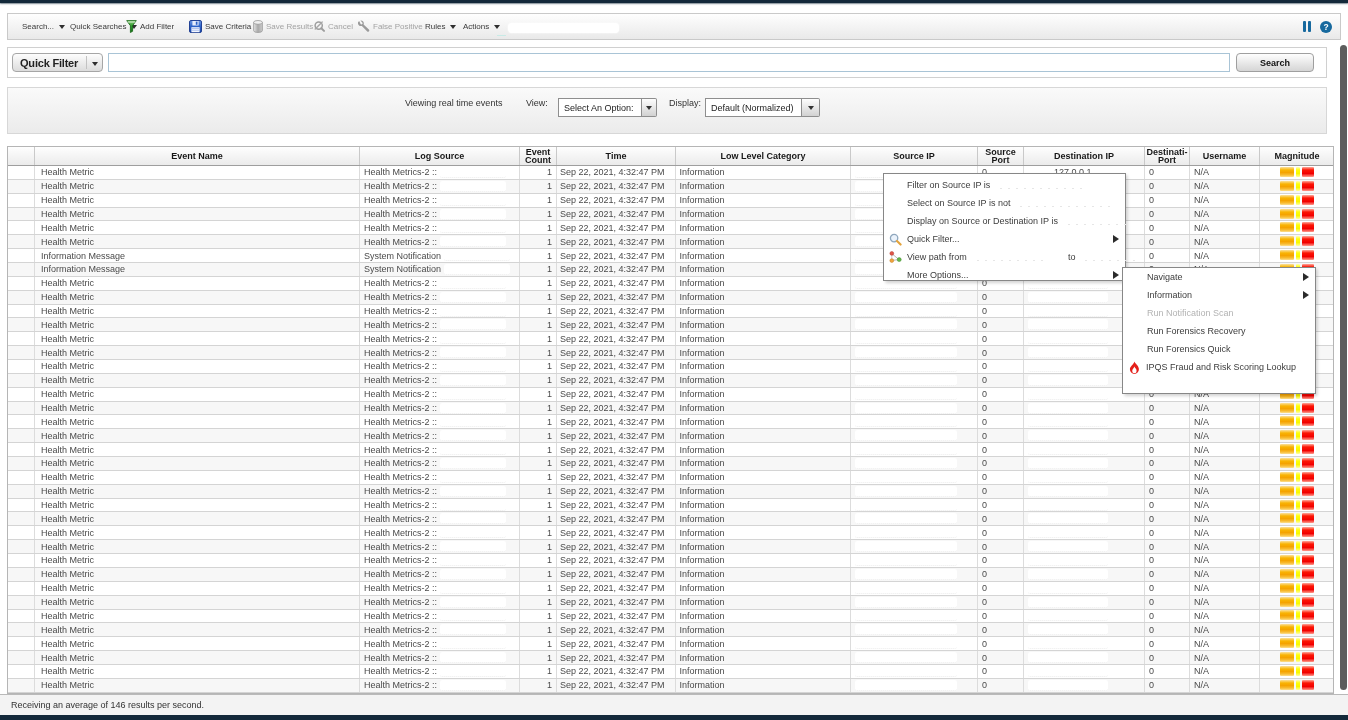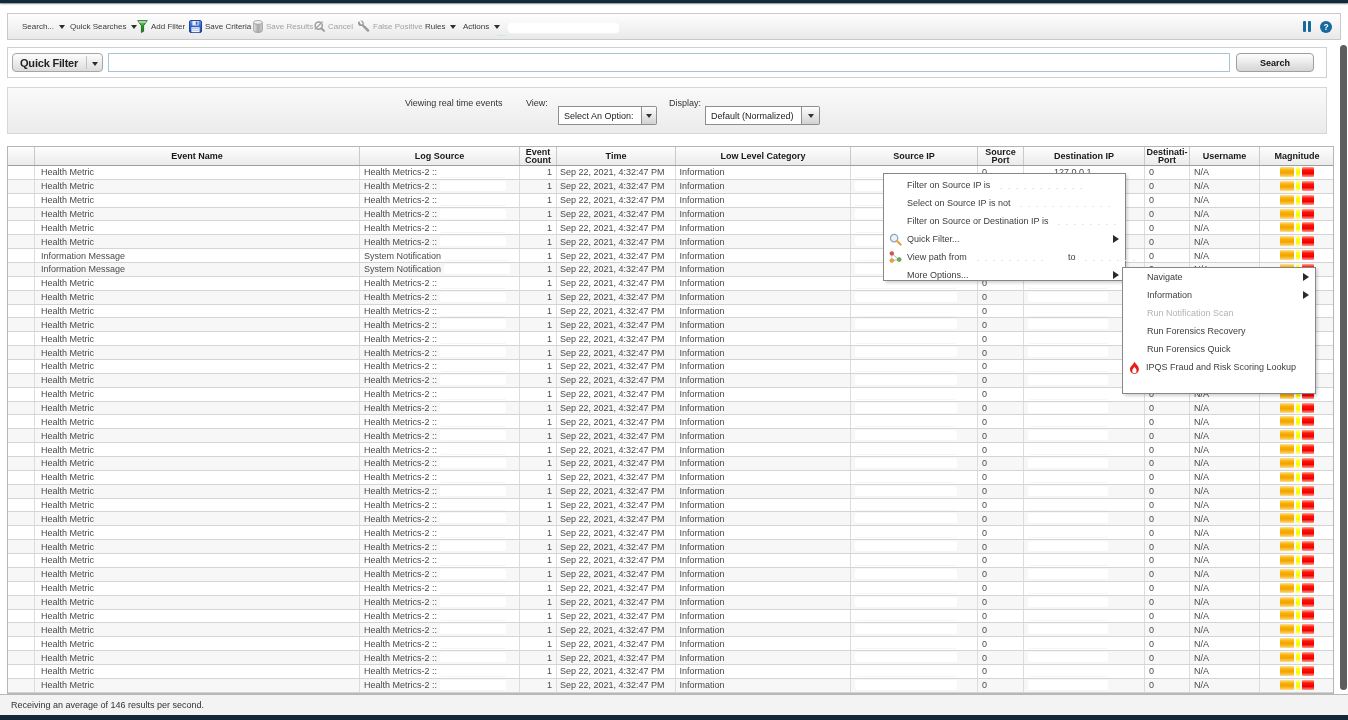--- a/index.html
+++ b/index.html
@@ -48,21 +48,21 @@
                  border-radius:4px; background:linear-gradient(#fefefe,#d5d5d5); font-size:9px; font-weight:bold;
                  color:#111; display:flex; align-items:center; justify-content:center; cursor:pointer; }
 
   
   .viewbar { position:absolute; left:7px; top:87px; width:1320px; height:47px;
               background:linear-gradient(#fafafa,#ebebeb); border:1px solid #d7d7d7; }
   .vb-row { position:absolute; left:0; top:6px; height:19px; width:100%; }
   .vb-text { position:absolute; left:397px; top:4px; font-size:9px; color:#333; }
   .vb-label-view { position:absolute; left:518px; top:4px; font-size:9px; color:#333; }
   .vb-label-display { position:absolute; left:661px; top:4px; font-size:9px; color:#333; }
-  .sel { position:absolute; top:12px; height:24px; display:flex; cursor:pointer; }
+  .sel { position:absolute; top:4px; height:24px; display:flex; cursor:pointer; }
   .sel-view { left:550px; }
   .sel-display { left:697px; }
   .sel .box { height:19px; border:1px solid #8e8e8e; background:#fff; font-size:9px; color:#222;
                display:flex; align-items:center; padding-left:5px; }
   .sel-view .box { width:84px; }
   .sel-display .box { width:97px; }
   .sel .btn { width:15px; height:19px; border:1px solid #8e8e8e; border-left:none;
                background:linear-gradient(#fdfdfd,#d2d2d2); display:flex; align-items:center;
                justify-content:center; border-radius:0 2px 2px 0; }
   .sel-display .btn { width:18px; }
@@ -128,21 +128,21 @@
 
   <div class="toolbar">
     <div class="tb-item" style="left:14px">
         <span class="tb-label">Search...</span>
         <span class="caret"></span>
       </div>
       <div class="tb-item" style="left:62px">
         <span class="tb-label">Quick Searches</span>
         <span class="caret"></span>
       </div>
-      <div class="tb-item" style="left:129px">
+      <div class="tb-item" style="left:118px">
         <span class="tb-ic">
           <svg width="11" height="13" viewBox="0 0 11 13">
             <defs>
               <linearGradient id="gfun" x1="0" y1="0" x2="0" y2="1">
                 <stop offset="0" stop-color="#8ed47c"></stop>
                 <stop offset="0.45" stop-color="#2f9b2f"></stop>
                 <stop offset="1" stop-color="#157015"></stop>
               </linearGradient>
             </defs>
             <path d="M0.7 0.6 h9.6 l-3.7 5.1 v5.6 l-2.2 1.2 v-6.8 z" fill="url(#gfun)" stroke="#116311" stroke-width="0.8"></path>
@@ -1876,21 +1876,21 @@
 
   <div class="mi">
     <span class="mi-label">Filter on Source IP is</span>
     <span class="mi-redact" style="width:85px"></span>
   </div>
   <div class="mi">
     <span class="mi-label">Select on Source IP is not</span>
     <span class="mi-redact" style="width:93px"></span>
   </div>
   <div class="mi">
-    <span class="mi-label">Filter on Source or Destination IP is</span>
+    <span class="mi-label">Display on Source or Destination IP is</span>
     <span class="mi-redact" style="width:62px"></span>
   </div>
   <div class="mi">
     <span class="mi-ic"><svg width="13" height="13" viewBox="0 0 13 13">
             <circle cx="5.1" cy="5.1" r="3.7" fill="#eaf2fb" stroke="#8fa7bd" stroke-width="1.3"></circle>
             <line x1="8" y1="8" x2="11.6" y2="11.6" stroke="#e3a33c" stroke-width="2.1" stroke-linecap="round"></line>
           </svg></span>
     <span class="mi-label">Quick Filter...</span>
     <span class="mi-arrow"></span>
   </div>

